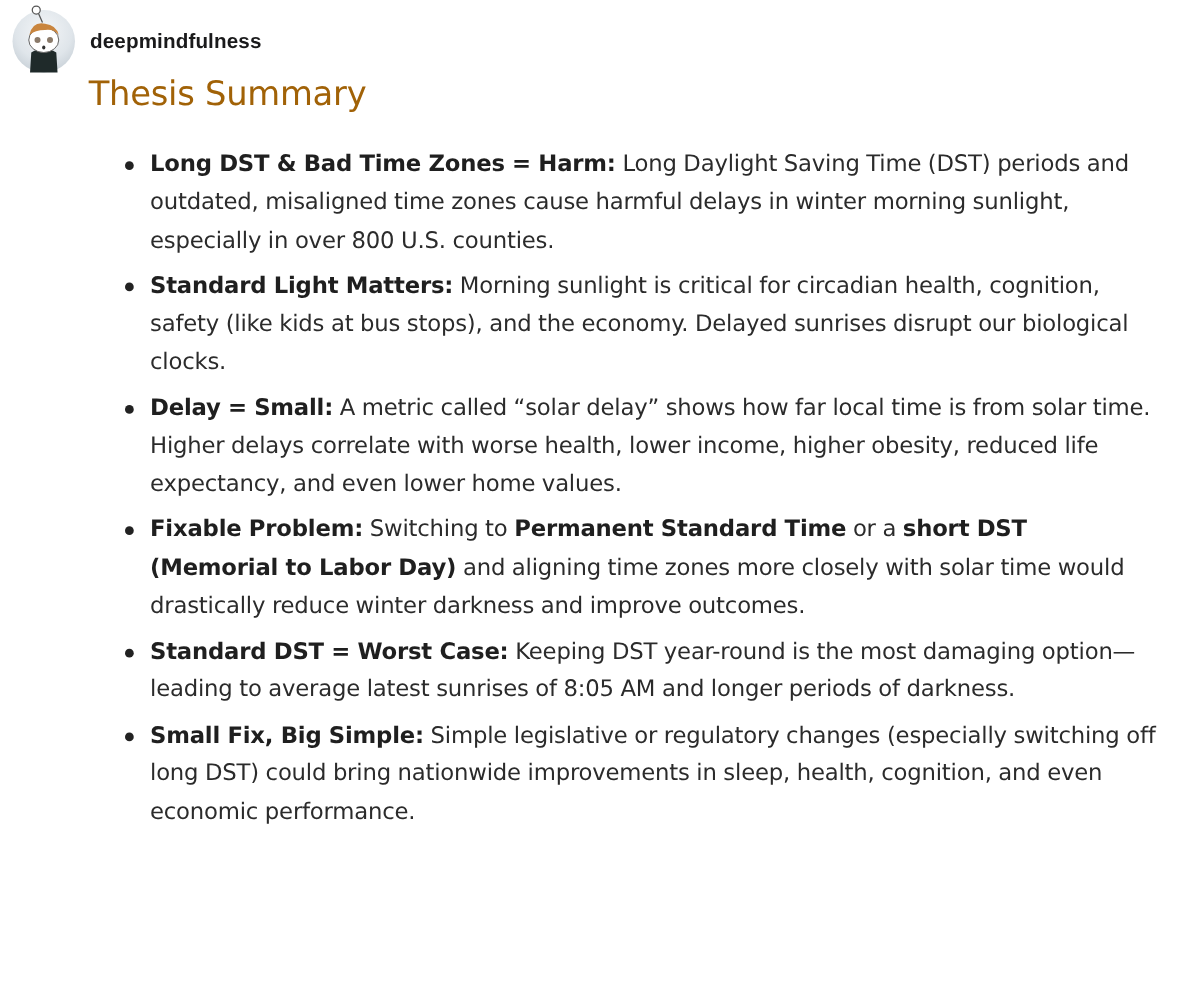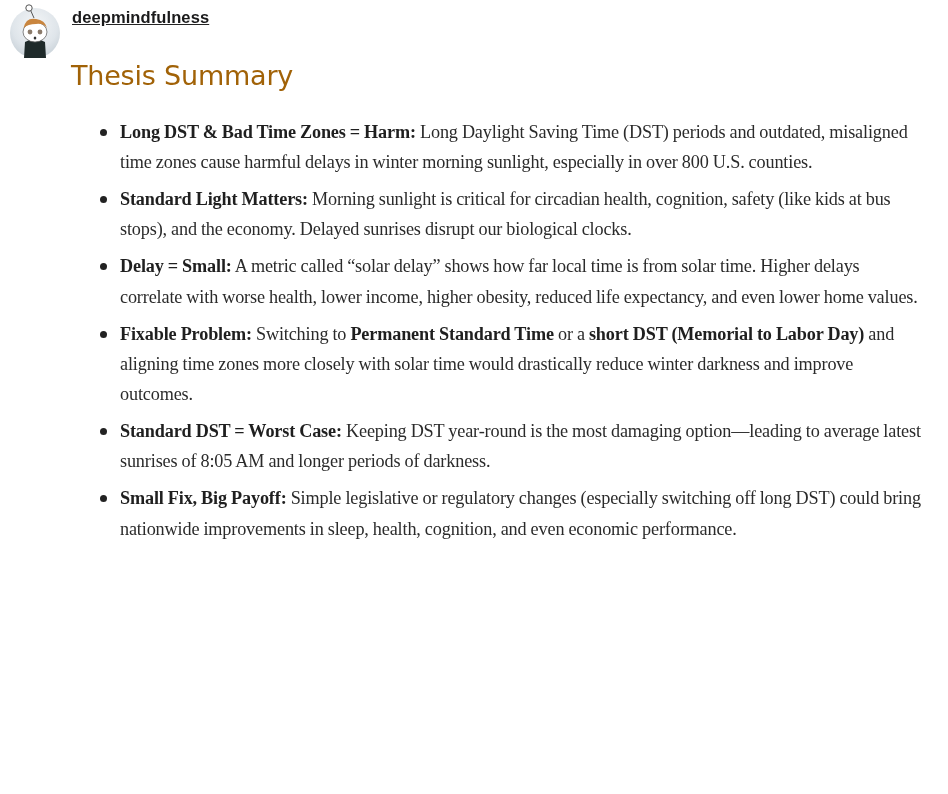--- a/index.html
+++ b/index.html
@@ -18,21 +18,21 @@
     .post {
       position: relative;
       width: 948px;
       height: 794px;
     }
     .header {
       position: absolute;
       left: 10px;
       top: 8px;
       display: flex;
-      text-decoration: underline;
+      align-items: center;
     }
     .avatar {
       width: 50px;
       height: 50px;
       border-radius: 50%;
       background: radial-gradient(circle at 50% 35%, #f4f6f8 0%, #dfe5ea 55%, #b9c3cb 100%);
       position: relative;
       overflow: visible;
       flex-shrink: 0;
     }
@@ -66,21 +66,20 @@
       list-style: none;
     }
     .summary-item {
       position: relative;
       font-size: 18.2px;
       line-height: 30.3px;
       margin-bottom: 6.6px;
       color: #2b2b2b;
       letter-spacing: -0.15px;
       word-spacing: -0.3px;
-      font-family: Liberation Serif, serif;
     }
     .bullet {
       position: absolute;
       left: -20px;
       top: 12px;
       width: 7px;
       height: 7px;
       border-radius: 50%;
       background: #222;
     }
@@ -116,15 +115,15 @@
   </div>
 
   <h2 class="title">Thesis Summary</h2>
 
   <ul class="summary-list" id="summary-list">
       <li class="summary-item"><span class="bullet"></span><strong class="item-heading">Long DST &amp; Bad Time Zones = Harm:</strong><span> Long Daylight Saving Time (DST) periods and outdated, misaligned time zones cause harmful delays in winter morning sunlight, especially in over 800 U.S. counties.</span></li>
       <li class="summary-item"><span class="bullet"></span><strong class="item-heading">Standard Light Matters:</strong><span> Morning sunlight is critical for circadian health, cognition, safety (like kids at bus stops), and the economy. Delayed sunrises disrupt our biological clocks.</span></li>
       <li class="summary-item"><span class="bullet"></span><strong class="item-heading">Delay = Small:</strong><span> A metric called “solar delay” shows how far local time is from solar time. Higher delays correlate with worse health, lower income, higher obesity, reduced life expectancy, and even lower home values.</span></li>
       <li class="summary-item"><span class="bullet"></span><strong class="item-heading">Fixable Problem:</strong><span> Switching to </span><strong class="strong-inline">Permanent Standard Time</strong><span> or a </span><strong class="strong-inline">short DST (Memorial to Labor Day)</strong><span> and aligning time zones more closely with solar time would drastically reduce winter darkness and improve outcomes.</span></li>
       <li class="summary-item"><span class="bullet"></span><strong class="item-heading">Standard DST = Worst Case:</strong><span> Keeping DST year-round is the most damaging option—leading to average latest sunrises of 8:05 AM and longer periods of darkness.</span></li>
-      <li class="summary-item"><span class="bullet"></span><strong class="item-heading">Small Fix, Big Payoff:</strong><span> Simple legislative or regulatory changes (especially switching off long DST) could bring nationwide improvements in sleep, health, cognition, and even economic performance.</span></li>
+      <li class="summary-item"><span class="bullet"></span><strong class="item-heading">Small Fix, Big Simple:</strong><span> Simple legislative or regulatory changes (especially switching off long DST) could bring nationwide improvements in sleep, health, cognition, and even economic performance.</span></li>
     </ul>
 </div>
 
 </body></html>

